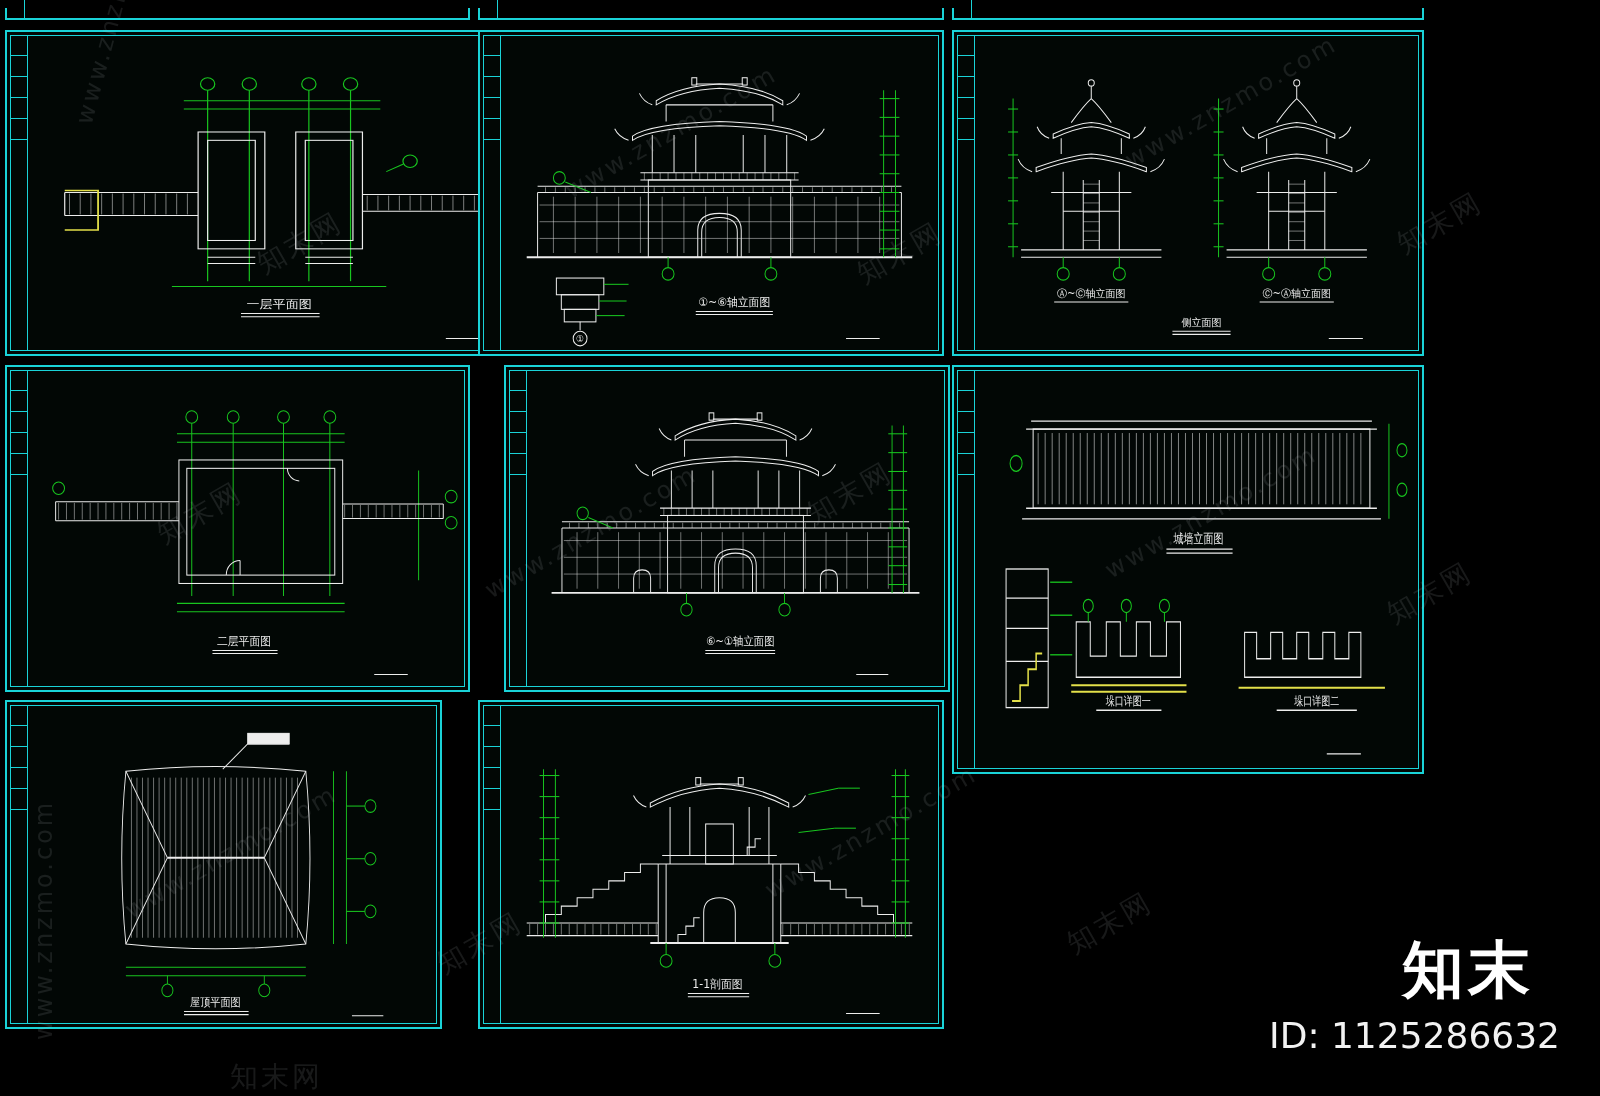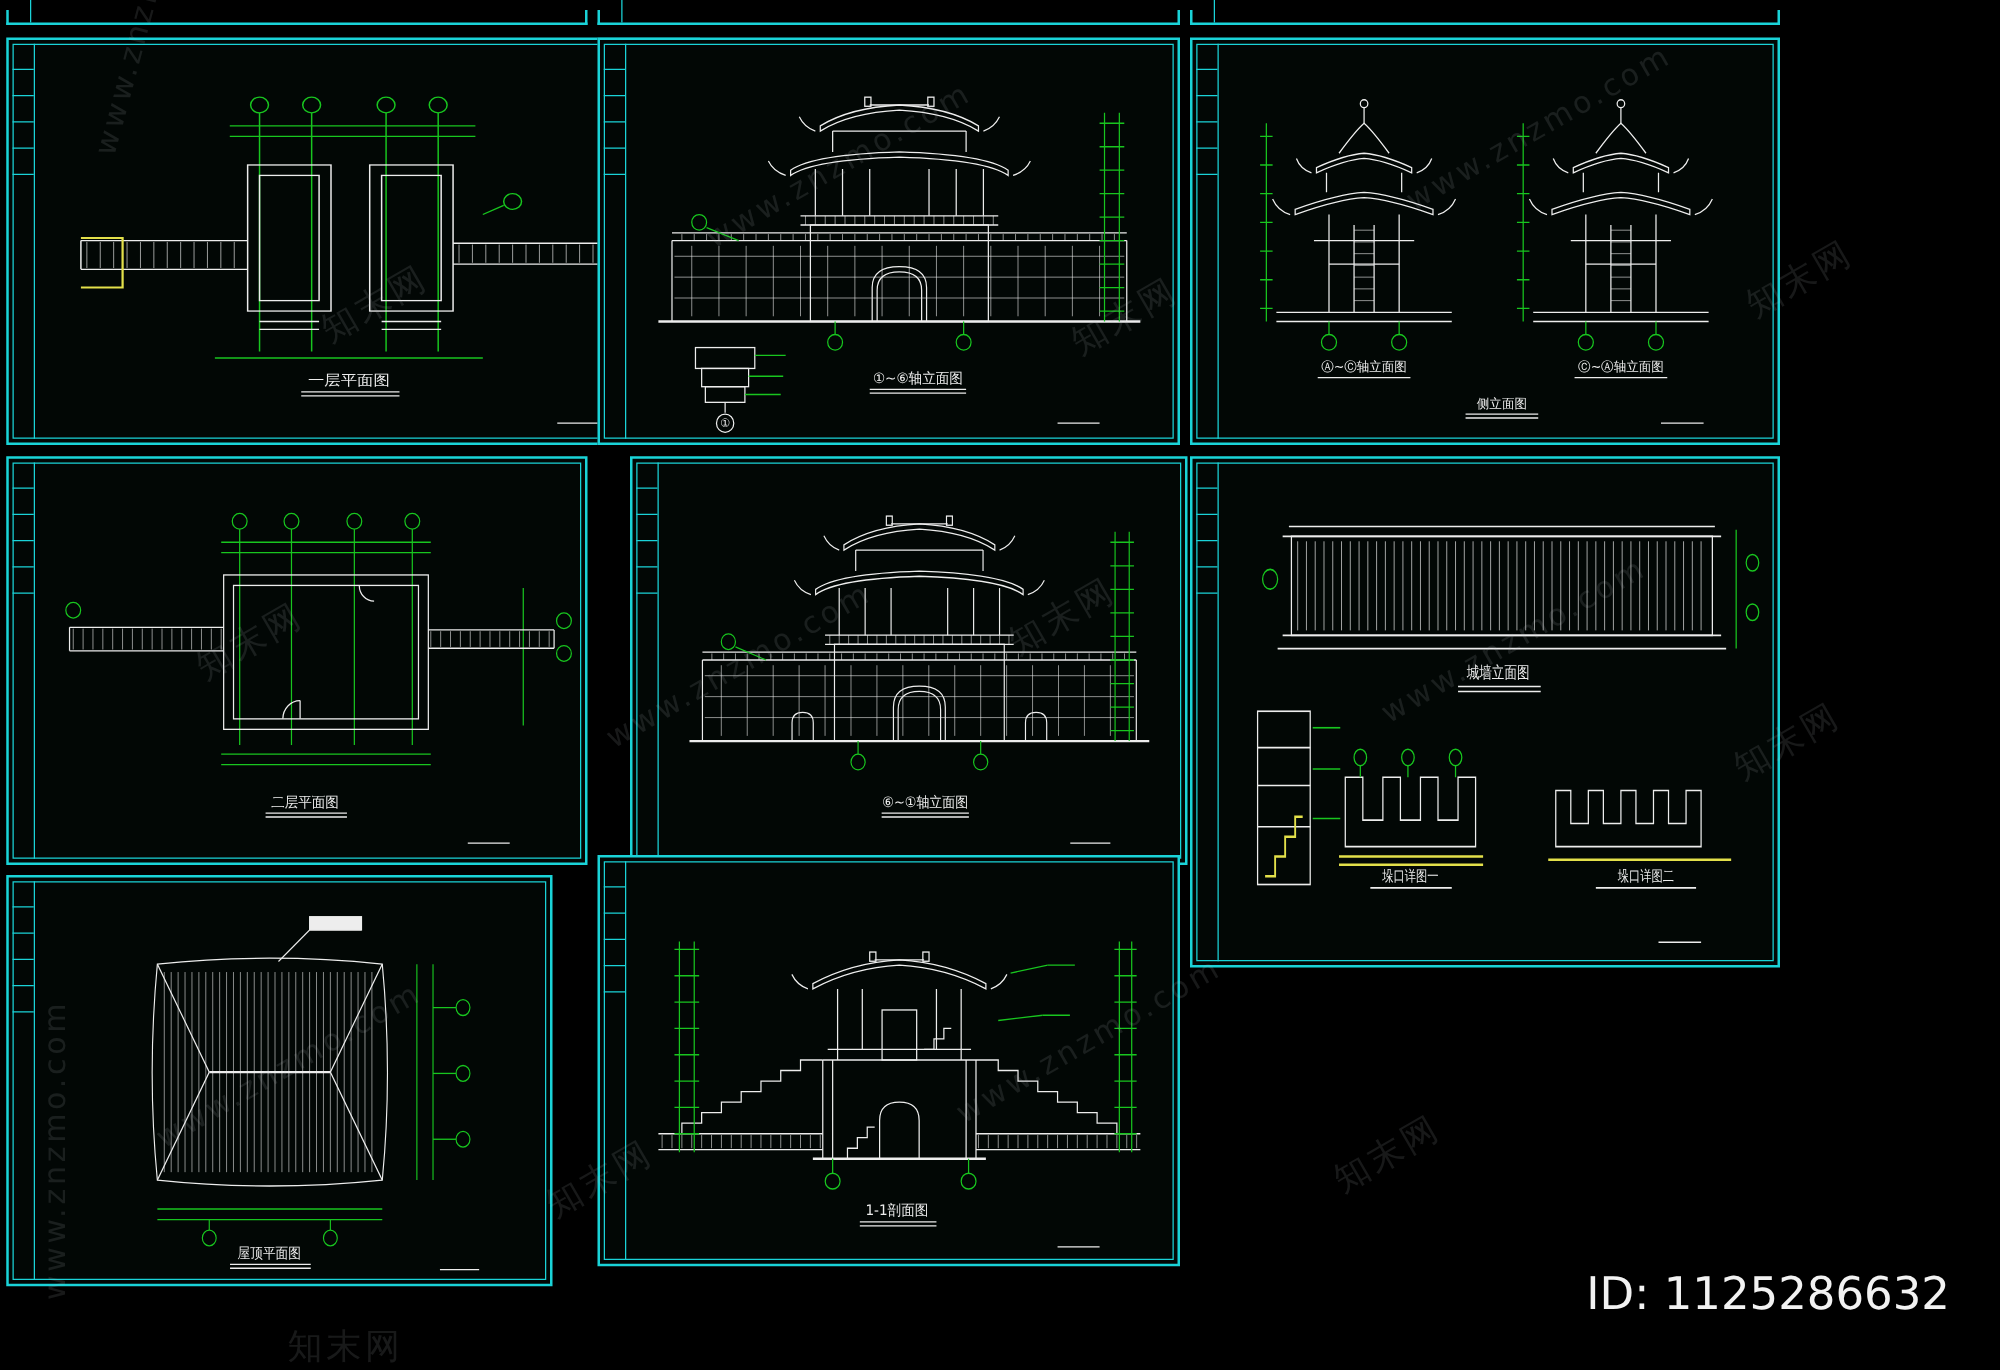--- a/index.html
+++ b/index.html
@@ -838,21 +838,21 @@
         <line x1="150" y1="256" x2="150" y2="264"></line>
           <line x1="255" y1="256" x2="255" y2="264"></line>
       </g>
       <text class="tw cap" x="202" y="285">屋顶平面图</text>
       <line class="lw" x1="168" y1="290" x2="238" y2="290"></line>
         <line class="lw" x1="168" y1="293" x2="238" y2="293"></line>
       <line class="lw" x1="350" y1="294" x2="384" y2="294"></line>
     </svg>
   </section>
 
-  <section class="sheet" style="left:478px;top:684px;width:466px;height:329px;">
+  <section class="sheet" style="left:478px;top:700px;width:466px;height:329px;">
     <div class="inner-frame"></div>
     <div class="strip">
         <div class="cell"></div>
         <div class="cell"></div>
         <div class="cell"></div>
         <div class="cell"></div>
         <div class="cell"></div>
       </div>
     <svg class="drawing" viewBox="0 0 440 300" preserveAspectRatio="none">
       <g class="lw">
@@ -976,14 +976,15 @@
       <div class="wm" style="left: 1100px; top: 560px; transform: rotate(-30deg); font-size: 24px;">www.znzmo.com</div>
       <div class="wm" style="left: 1380px; top: 600px; transform: rotate(-30deg); font-size: 28px;">知末网</div>
       <div class="wm" style="left: 120px; top: 900px; transform: rotate(-30deg); font-size: 24px;">www.znzmo.com</div>
       <div class="wm" style="left: 430px; top: 950px; transform: rotate(-30deg); font-size: 28px;">知末网</div>
       <div class="wm" style="left: 760px; top: 880px; transform: rotate(-30deg); font-size: 24px;">www.znzmo.com</div>
       <div class="wm" style="left: 1060px; top: 930px; transform: rotate(-30deg); font-size: 28px;">知末网</div>
       <div class="wm" style="left: 30px; top: 1040px; transform: rotate(-90deg); font-size: 24px;">www.znzmo.com</div>
       <div class="wm" style="left: 230px; top: 1058px; transform: rotate(0deg); font-size: 28px;">知末网</div>
     </div>
 
+  <div class="brand">知末</div>
   <div class="image-id">ID: 1125286632</div>
 </div>
 
 </body></html>

